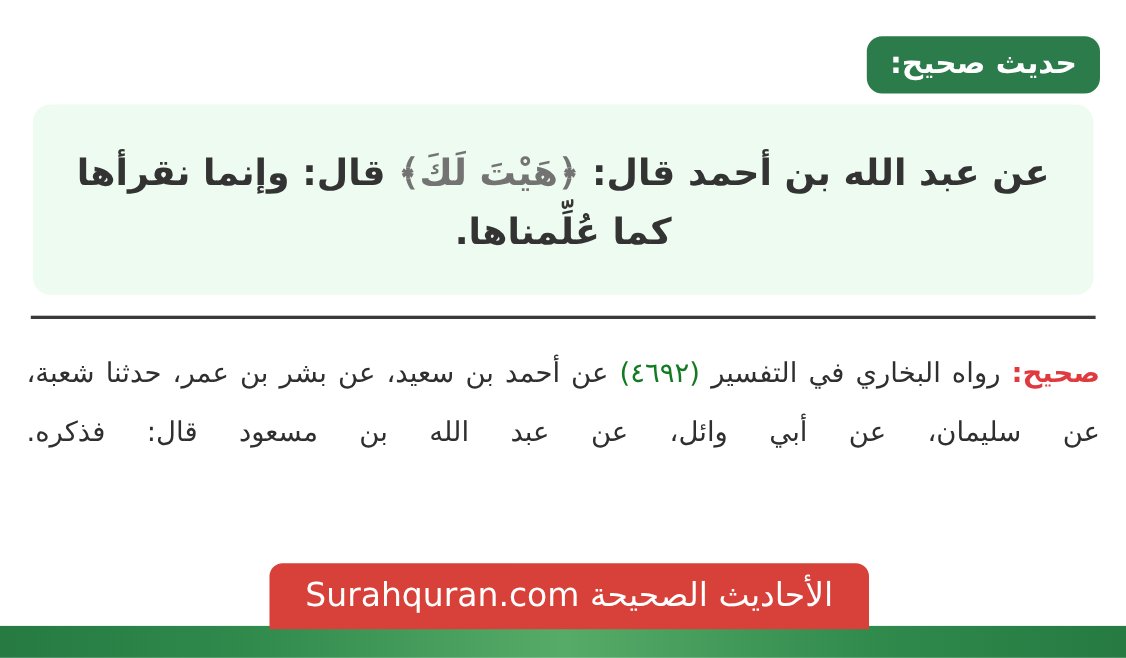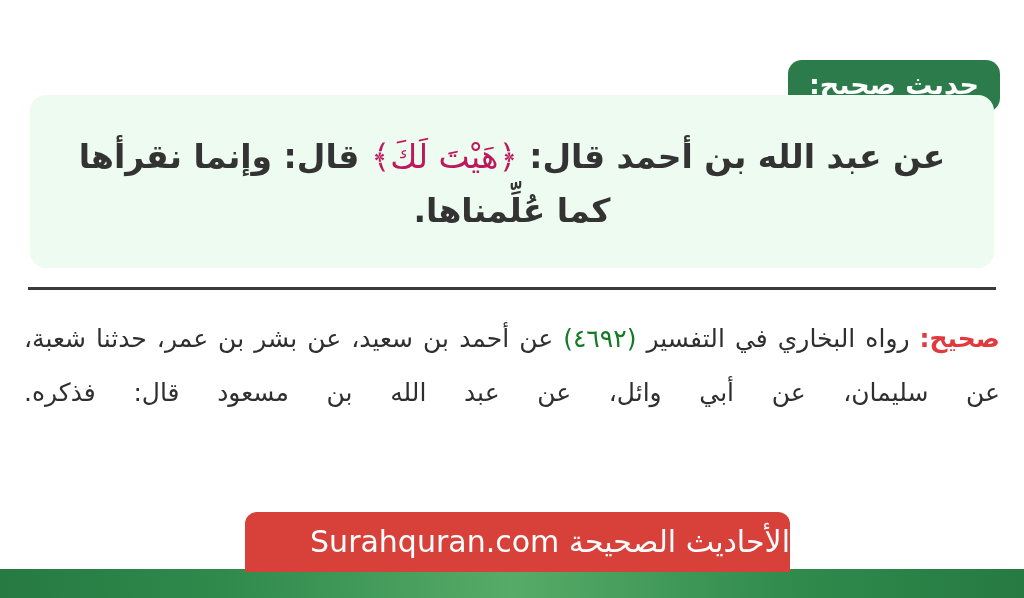--- a/index.html
+++ b/index.html
@@ -30,21 +30,20 @@
     top: 33px;
     width: 212px;
     height: 52px;
     background: #2c7b4b;
     border-radius: 14px;
     display: flex;
     align-items: center;
     justify-content: center;
     box-sizing: border-box;
     padding-bottom: 3px;
-    margin-top: 27px;
   }
   .grade-badge-label {
     color: #ffffff;
     font-size: 27px;
     font-weight: 700;
     line-height: 1;
     letter-spacing: 0;
     white-space: nowrap;
   }
 
@@ -66,22 +65,22 @@
   .hadith-text {
     width: 100%;
     text-align: center;
     color: #333333;
     font-size: 33px;
     font-weight: 700;
     line-height: 1.62;
     direction: rtl;
   }
   .quran-quote {
-    color: #be185d;
-    font-weight: 400;
+    color: #737373;
+    font-weight: 700;
     text-align: center;
   }
 
   
   .divider {
     position: absolute;
     left: 28px;
     top: 287px;
     width: 968px;
     height: 3px;
@@ -115,21 +114,21 @@
   .brand-button {
     position: absolute;
     left: 245px;
     top: 512px;
     width: 545px;
     height: 60px;
     background: #d8413a;
     border-radius: 12px 12px 0 0;
     display: flex;
     align-items: center;
-    justify-content: flex-start;
+    justify-content: center;
     box-sizing: border-box;
     z-index: 3;
   }
   .brand-button-label {
     color: #ffffff;
     font-size: 30px;
     font-weight: 400;
     line-height: 1;
     white-space: nowrap;
     direction: rtl;

